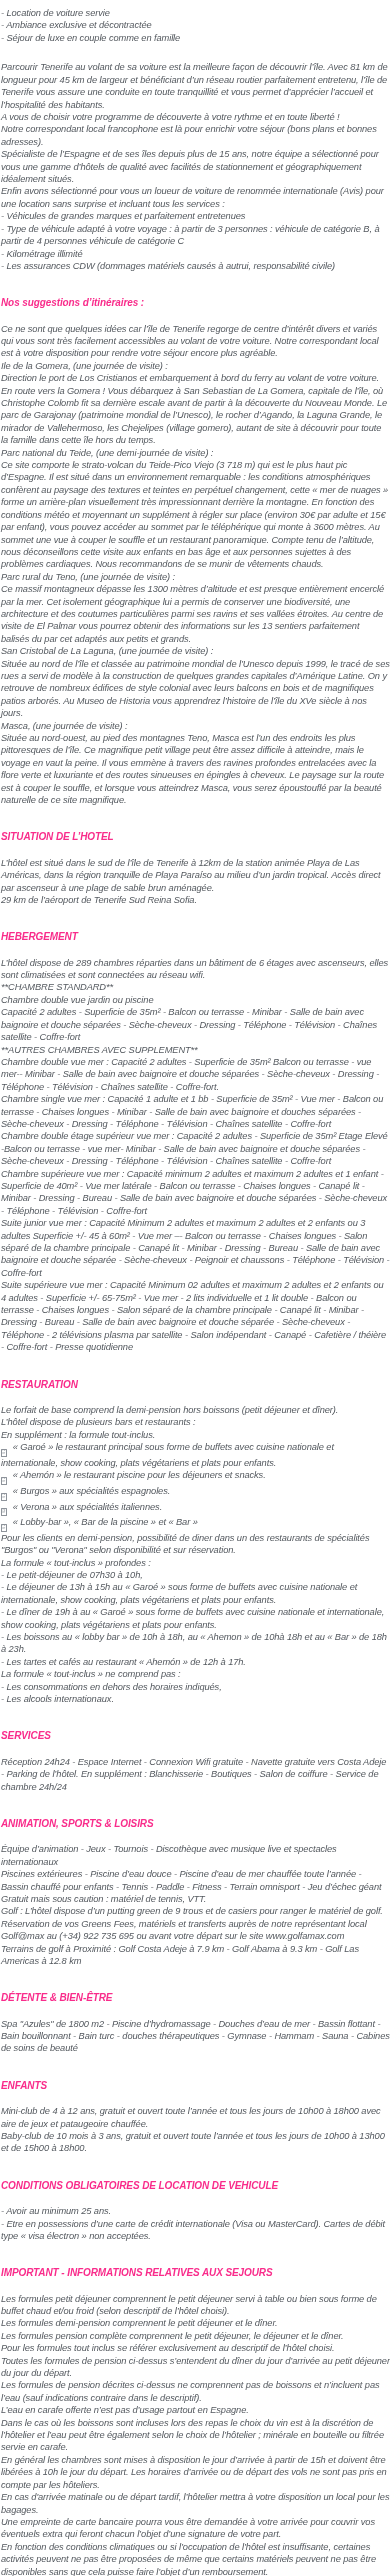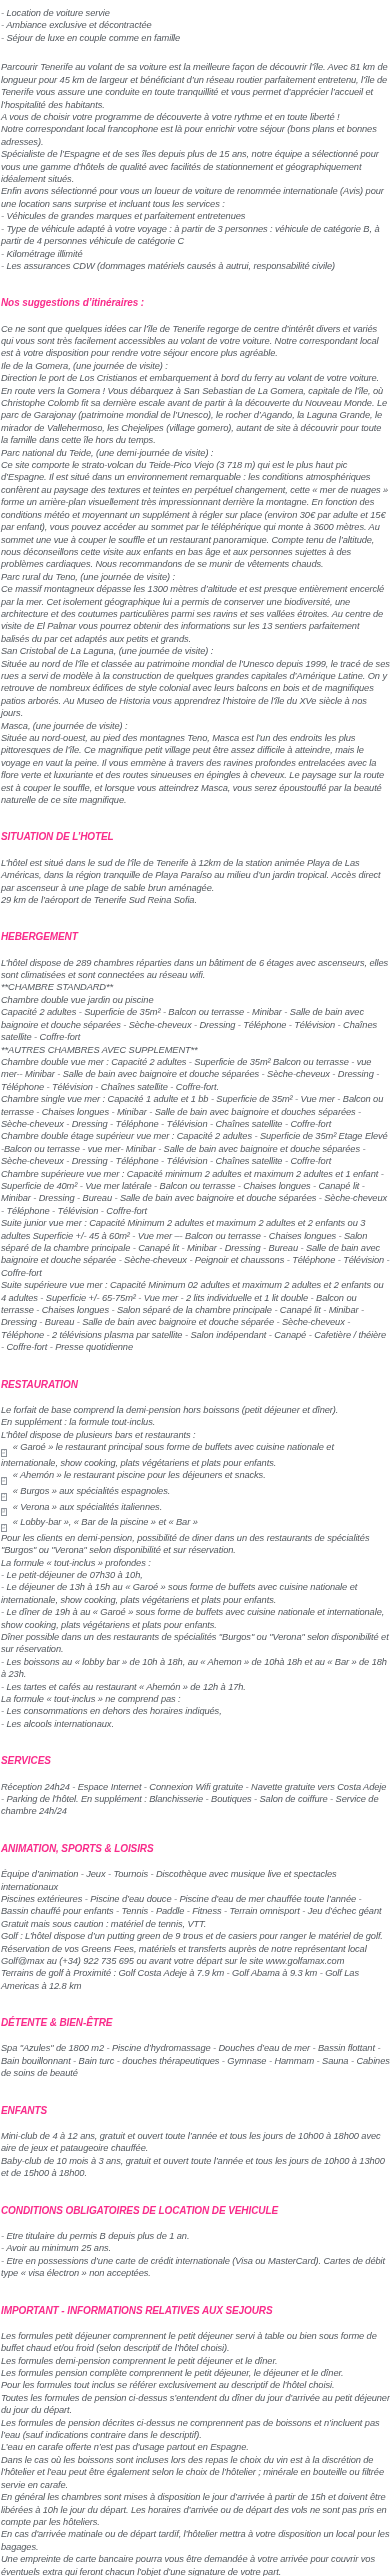--- a/index.html
+++ b/index.html
@@ -95,54 +95,52 @@
       <p class="text-line">Capacité 2 adultes - Superficie de 35m² - Balcon ou terrasse - Minibar - Salle de bain avec baignoire et douche séparées - Sèche-cheveux - Dressing - Téléphone - Télévision - Chaînes satellite - Coffre-fort</p>
       <p class="text-line">**AUTRES CHAMBRES AVEC SUPPLEMENT**</p>
       <p class="text-line">Chambre double vue mer : Capacité 2 adultes - Superficie de 35m² Balcon ou terrasse - vue mer-- Minibar - Salle de bain avec baignoire et douche séparées - Sèche-cheveux - Dressing - Téléphone - Télévision - Chaînes satellite - Coffre-fort.</p>
       <p class="text-line">Chambre single vue mer : Capacité 1 adulte et 1 bb - Superficie de 35m² - Vue mer - Balcon ou terrasse - Chaises longues - Minibar - Salle de bain avec baignoire et douches séparées - Sèche-cheveux - Dressing - Téléphone - Télévision - Chaînes satellite - Coffre-fort</p>
       <p class="text-line">Chambre double étage supérieur vue mer : Capacité 2 adultes - Superficie de 35m² Etage Elevé -Balcon ou terrasse - vue mer- Minibar - Salle de bain avec baignoire et douche séparées - Sèche-cheveux - Dressing - Téléphone - Télévision - Chaînes satellite - Coffre-fort</p>
       <p class="text-line">Chambre supérieure vue mer : Capacité minimum 2 adultes et maximum 2 adultes et 1 enfant - Superficie de 40m² - Vue mer latérale - Balcon ou terrasse - Chaises longues - Canapé lit - Minibar - Dressing - Bureau - Salle de bain avec baignoire et douche séparées - Sèche-cheveux - Téléphone - Télévision - Coffre-fort</p>
       <p class="text-line">Suite junior vue mer : Capacité Minimum 2 adultes et maximum 2 adultes et 2 enfants ou 3 adultes Superficie +/- 45 à 60m² - Vue mer –- Balcon ou terrasse - Chaises longues - Salon séparé de la chambre principale - Canapé lit - Minibar - Dressing - Bureau - Salle de bain avec baignoire et douche séparée - Sèche-cheveux - Peignoir et chaussons - Téléphone - Télévision - Coffre-fort</p>
       <p class="text-line">Suite supérieure vue mer : Capacité Minimum 02 adultes et maximum 2 adultes et 2 enfants ou 4 adultes - Superficie +/- 65-75m² - Vue mer - 2 lits individuelle et 1 lit double - Balcon ou terrasse - Chaises longues - Salon séparé de la chambre principale - Canapé lit - Minibar - Dressing - Bureau - Salle de bain avec baignoire et douche séparée - Sèche-cheveux - Téléphone - 2 télévisions plasma par satellite - Salon indépendant - Canapé - Cafetière / théière - Coffre-fort - Presse quotidienne</p>
       <h2 class="section-heading">RESTAURATION</h2>
       <p class="text-line">Le forfait de base comprend la demi-pension hors boissons (petit déjeuner et dîner).</p>
+      <p class="text-line">L’hôtel dispose de plusieurs bars et restaurants :</p>
       <p class="text-line">En supplément : la formule tout-inclus.</p>
-      <p class="text-line">L’hôtel dispose de plusieurs bars et restaurants :</p>
       <p class="text-line"><span class="tofu"><i>F0</i><i>D7</i></span> « Garoé » le restaurant principal sous forme de buffets avec cuisine nationale et internationale, show cooking, plats végétariens et plats pour enfants.</p>
       <p class="text-line"><span class="tofu"><i>F0</i><i>D7</i></span> « Ahemón » le restaurant piscine pour les déjeuners et snacks.</p>
       <p class="text-line"><span class="tofu"><i>F0</i><i>D7</i></span> « Burgos » aux spécialités espagnoles.</p>
       <p class="text-line"><span class="tofu"><i>F0</i><i>D7</i></span> « Verona » aux spécialités italiennes.</p>
       <p class="text-line"><span class="tofu"><i>F0</i><i>D7</i></span> « Lobby-bar », « Bar de la piscine » et « Bar »</p>
       <p class="text-line">Pour les clients en demi-pension, possibilité de diner dans un des restaurants de spécialités "Burgos" ou "Verona" selon disponibilité et sur réservation.</p>
       <p class="text-line">La formule « tout-inclus » profondes :</p>
       <p class="text-line">- Le petit-déjeuner de 07h30 à 10h,</p>
       <p class="text-line">- Le déjeuner de 13h à 15h au « Garoé » sous forme de buffets avec cuisine nationale et internationale, show cooking, plats végétariens et plats pour enfants.</p>
       <p class="text-line">- Le dîner de 19h à au « Garoé » sous forme de buffets avec cuisine nationale et internationale, show cooking, plats végétariens et plats pour enfants.</p>
-      <p class="text-line">Dîner possible dans un des restaurants de spécialités "Burgos" ou "Verona" selon disponibilité et sur réservation.</p>
       <p class="text-line">- Les boissons au « lobby bar » de 10h à 18h, au « Ahemon » de 10hà 18h et au « Bar » de 18h à 23h.</p>
       <p class="text-line">- Les tartes et cafés au restaurant « Ahemón » de 12h à 17h.</p>
       <p class="text-line">La formule « tout-inclus » ne comprend pas :</p>
       <p class="text-line">- Les consommations en dehors des horaires indiqués,</p>
       <p class="text-line">- Les alcools internationaux.</p>
       <h2 class="section-heading">SERVICES</h2>
       <p class="text-line">Réception 24h24 - Espace Internet - Connexion Wifi gratuite - Navette gratuite vers Costa Adeje - Parking de l’hôtel. En supplément : Blanchisserie - Boutiques - Salon de coiffure - Service de chambre 24h/24</p>
       <h2 class="section-heading">ANIMATION, SPORTS &amp; LOISIRS</h2>
       <p class="text-line">Équipe d’animation - Jeux - Tournois - Discothèque avec musique live et spectacles internationaux</p>
       <p class="text-line">Piscines extérieures - Piscine d’eau douce - Piscine d’eau de mer chauffée toute l’année - Bassin chauffé pour enfants - Tennis - Paddle - Fitness - Terrain omnisport - Jeu d’échec géant</p>
       <p class="text-line">Gratuit mais sous caution : matériel de tennis, VTT.</p>
       <p class="text-line">Golf : L’hôtel dispose d’un putting green de 9 trous et de casiers pour ranger le matériel de golf.</p>
       <p class="text-line">Réservation de vos Greens Fees, matériels et transferts auprès de notre représentant local Golf@max au (+34) 922 735 695 ou avant votre départ sur le site www.golfamax.com</p>
       <p class="text-line">Terrains de golf à Proximité : Golf Costa Adeje à 7.9 km - Golf Abama à 9.3 km - Golf Las Americas à 12.8 km</p>
       <h2 class="section-heading">DÉTENTE &amp; BIEN-ÊTRE</h2>
       <p class="text-line">Spa "Azules" de 1800 m2 - Piscine d’hydromassage - Douches d’eau de mer - Bassin flottant - Bain bouillonnant - Bain turc - douches thérapeutiques - Gymnase - Hammam - Sauna - Cabines de soins de beauté</p>
       <h2 class="section-heading">ENFANTS</h2>
       <p class="text-line">Mini-club de 4 à 12 ans, gratuit et ouvert toute l’année et tous les jours de 10h00 à 18h00 avec aire de jeux et pataugeoire chauffée.</p>
       <p class="text-line">Baby-club de 10 mois à 3 ans, gratuit et ouvert toute l’année et tous les jours de 10h00 à 13h00 et de 15h00 à 18h00.</p>
       <h2 class="section-heading">CONDITIONS OBLIGATOIRES DE LOCATION DE VEHICULE</h2>
-      <p class="text-line">- Etre titulaire du permis B depuis plus de 1 an.</p>
       <p class="text-line">- Avoir au minimum 25 ans.</p>
       <p class="text-line">- Etre en possessions d’une carte de crédit internationale (Visa ou MasterCard). Cartes de débit type « visa électron » non acceptées.</p>
       <h2 class="section-heading">IMPORTANT - INFORMATIONS RELATIVES AUX SEJOURS</h2>
       <p class="text-line">Les formules petit déjeuner comprennent le petit déjeuner servi à table ou bien sous forme de buffet chaud et/ou froid (selon descriptif de l’hôtel choisi).</p>
       <p class="text-line">Les formules demi-pension comprennent le petit déjeuner et le dîner.</p>
       <p class="text-line">Les formules pension complète comprennent le petit déjeuner, le déjeuner et le dîner.</p>
       <p class="text-line">Pour les formules tout inclus se référer exclusivement au descriptif de l’hôtel choisi.</p>
       <p class="text-line">Toutes les formules de pension ci-dessus s’entendent du dîner du jour d’arrivée au petit déjeuner du jour du départ.</p>
       <p class="text-line">Les formules de pension décrites ci-dessus ne comprennent pas de boissons et n’incluent pas l’eau (sauf indications contraire dans le descriptif).</p>
       <p class="text-line">L’eau en carafe offerte n’est pas d’usage partout en Espagne.</p>

